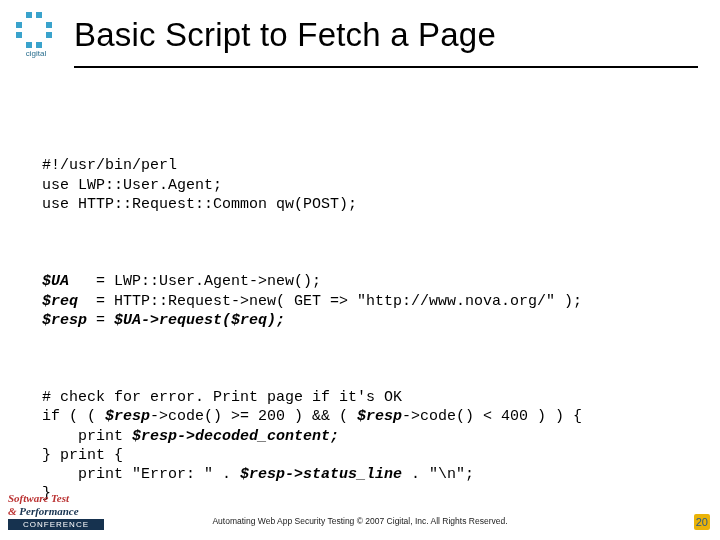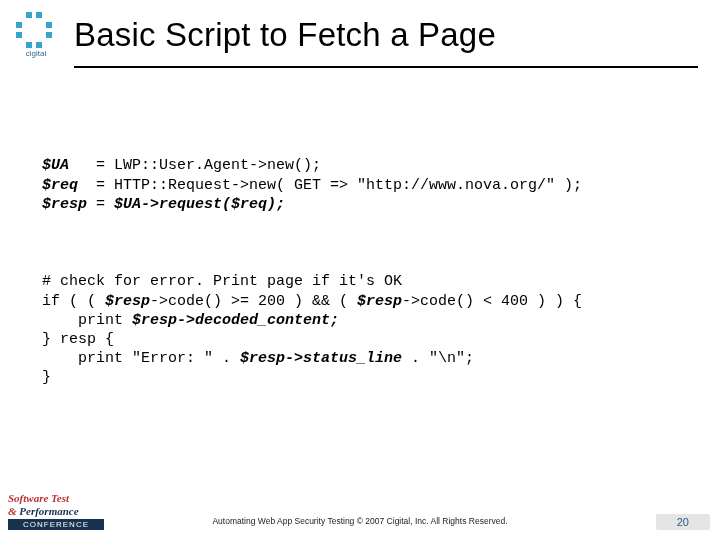--- a/index.html
+++ b/index.html
@@ -73,24 +73,24 @@
     right: 0;
     text-align: center;
     font-size: 8.5px;
     color: #222;
     margin-top: 16px;
   }
   .pagenum {
     position: absolute;
     right: 10px;
     bottom: 10px;
-    background: #e5e5e5;
+    background: #eab308;
     color: #2a5a8a;
     font-size: 11px;
-    padding: 2px 21px;
+    padding: 2px 2px;
     border-radius: 2px;
   }
   
   svg { display: block; }
 </style>
 </head>
 <body>
 
 <div class="slide">
 
@@ -107,27 +107,30 @@
         <rect x="34" y="22" width="6" height="6"></rect>
       </g>
       <text x="24" y="46" text-anchor="middle" font-size="8" font-family="Arial" fill="#2a6f8f">cigital</text>
     </svg>
   </div>
 
   <div class="title">Basic Script to Fetch a Page</div>
   <div class="rule"></div>
 
   <div class="code">
+    <div class="block"><span>#!/usr/bin/perl</span>
+<span>use LWP::User.Agent;</span>
+<span>use HTTP::Request::Common qw(POST);</span></div>
     <div class="block"><b>$UA</b><span>   = LWP::User.Agent-&gt;new();</span>
 <b>$req</b><span>  = HTTP::Request-&gt;new( GET =&gt; "http://www.nova.org/" );</span>
 <b>$resp</b><span> = </span><b>$UA-&gt;request($req);</b></div>
     <div class="block"><span># check for error. Print page if it's OK</span>
 <span>if ( ( </span><b>$resp</b><span>-&gt;code() &gt;= 200 ) &amp;&amp; ( </span><b>$resp</b><span>-&gt;code() &lt; 400 ) ) {</span>
 <span>    print </span><b>$resp-&gt;decoded_content;</b>
-<span>} resp {</span>
+<span>} print {</span>
 <span>    print "Error: " . </span><b>$resp-&gt;status_line</b><span> . "\n";</span>
 <span>}</span></div>
   </div>
 
   <div class="footer-left">
     <svg viewBox="0 0 110 42">
       <text x="0" y="12" font-size="11" font-family="Georgia, serif" font-style="italic" font-weight="bold">
         <tspan fill="#b33">Software Test</tspan>
       </text>
       <text x="0" y="25" font-size="11" font-family="Georgia, serif" font-style="italic" font-weight="bold">

